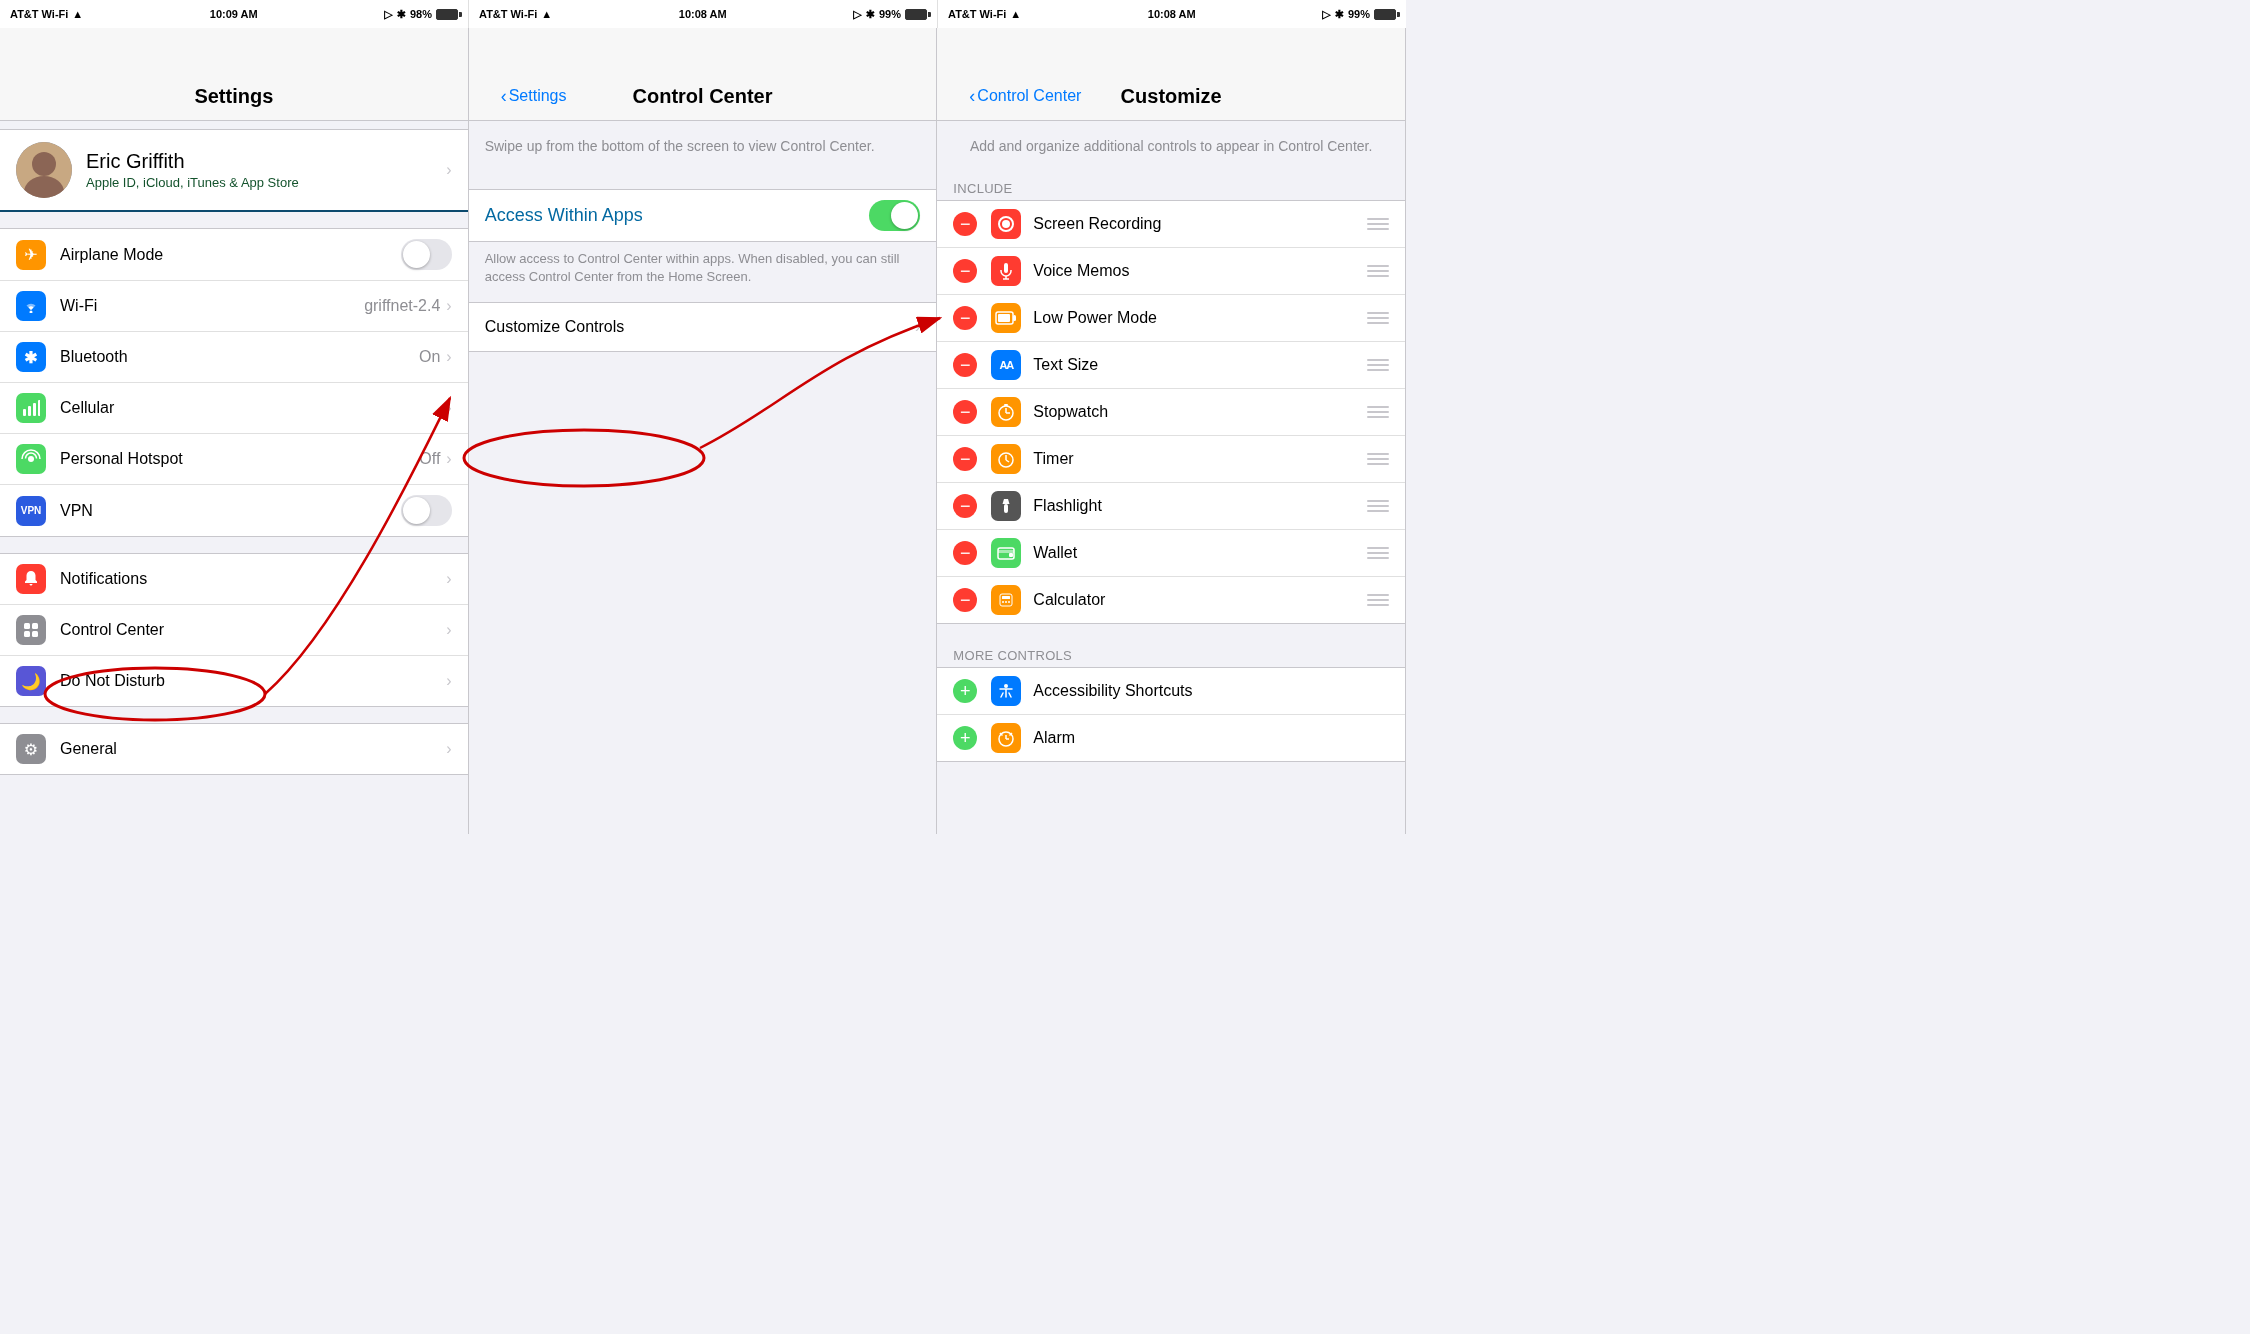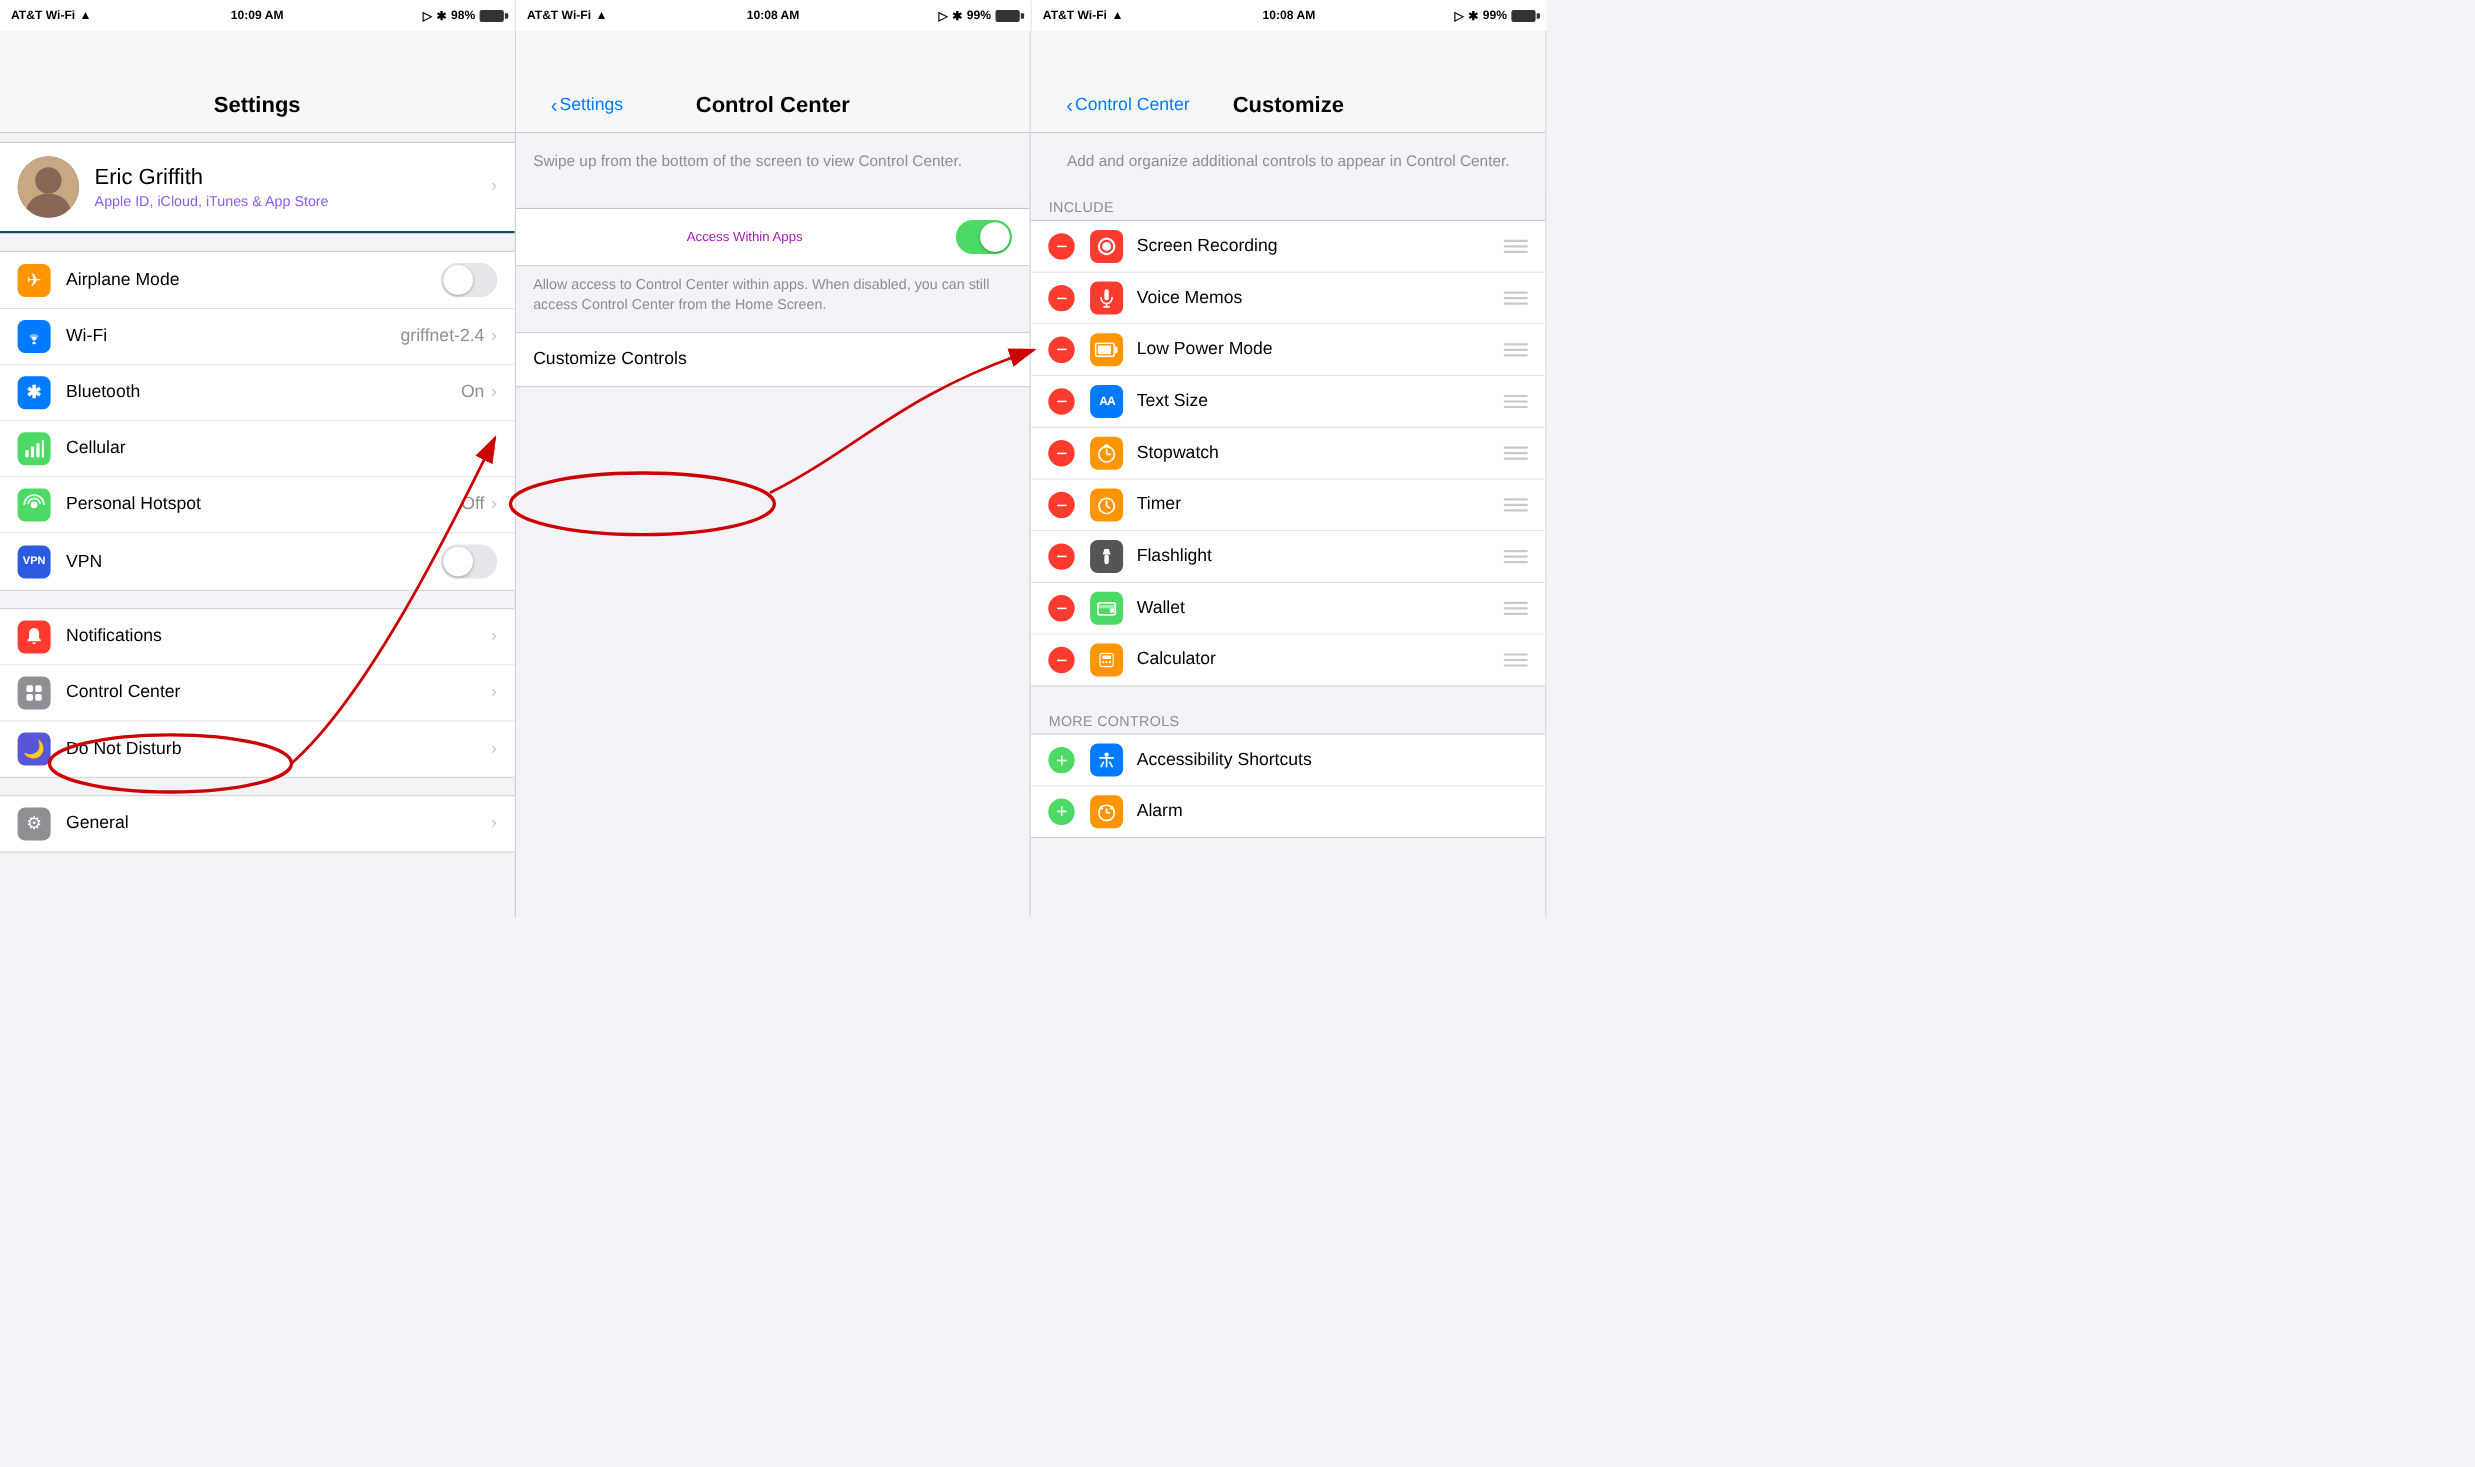--- a/index.html
+++ b/index.html
@@ -172,40 +172,40 @@
       border-radius: 28px;
       background: #8e8e93;
       margin-right: 14px;
       overflow: hidden;
       flex-shrink: 0;
       display: flex; align-items: center; justify-content: center;
       font-size: 24px;
     }
     .profile-info { flex: 1; }
     .profile-name { font-size: 20px; font-weight: 500; color: #000; }
-    .profile-sub { font-size: 13px; color: #8b5cf6; margin-top: 2px; }
+    .profile-sub { font-size: 13px; color: #14532d; margin-top: 2px; }
 
     
     .cc-description {
       padding: 16px;
       font-size: 14px;
       color: #8e8e93;
       background: #f2f2f7;
       line-height: 1.4;
     }
     .cc-row {
       display: flex;
       align-items: center;
       padding: 10px 16px;
       background: #fff;
       border-bottom: 1px solid #e0e0e0;
       min-height: 48px;
     }
     .cc-row:last-child { border-bottom: none; }
-    .cc-label { flex: 1; font-size: 12px; color: #a21caf; text-align: center; }
+    .cc-label { flex: 1; font-size: 18px; color: #0369a1; }
     .access-description {
       font-size: 13px;
       color: #8e8e93;
       padding: 8px 16px 16px;
       background: #f2f2f7;
       line-height: 1.4;
     }
     .customize-label {
       flex: 1;
       font-size: 16px;

